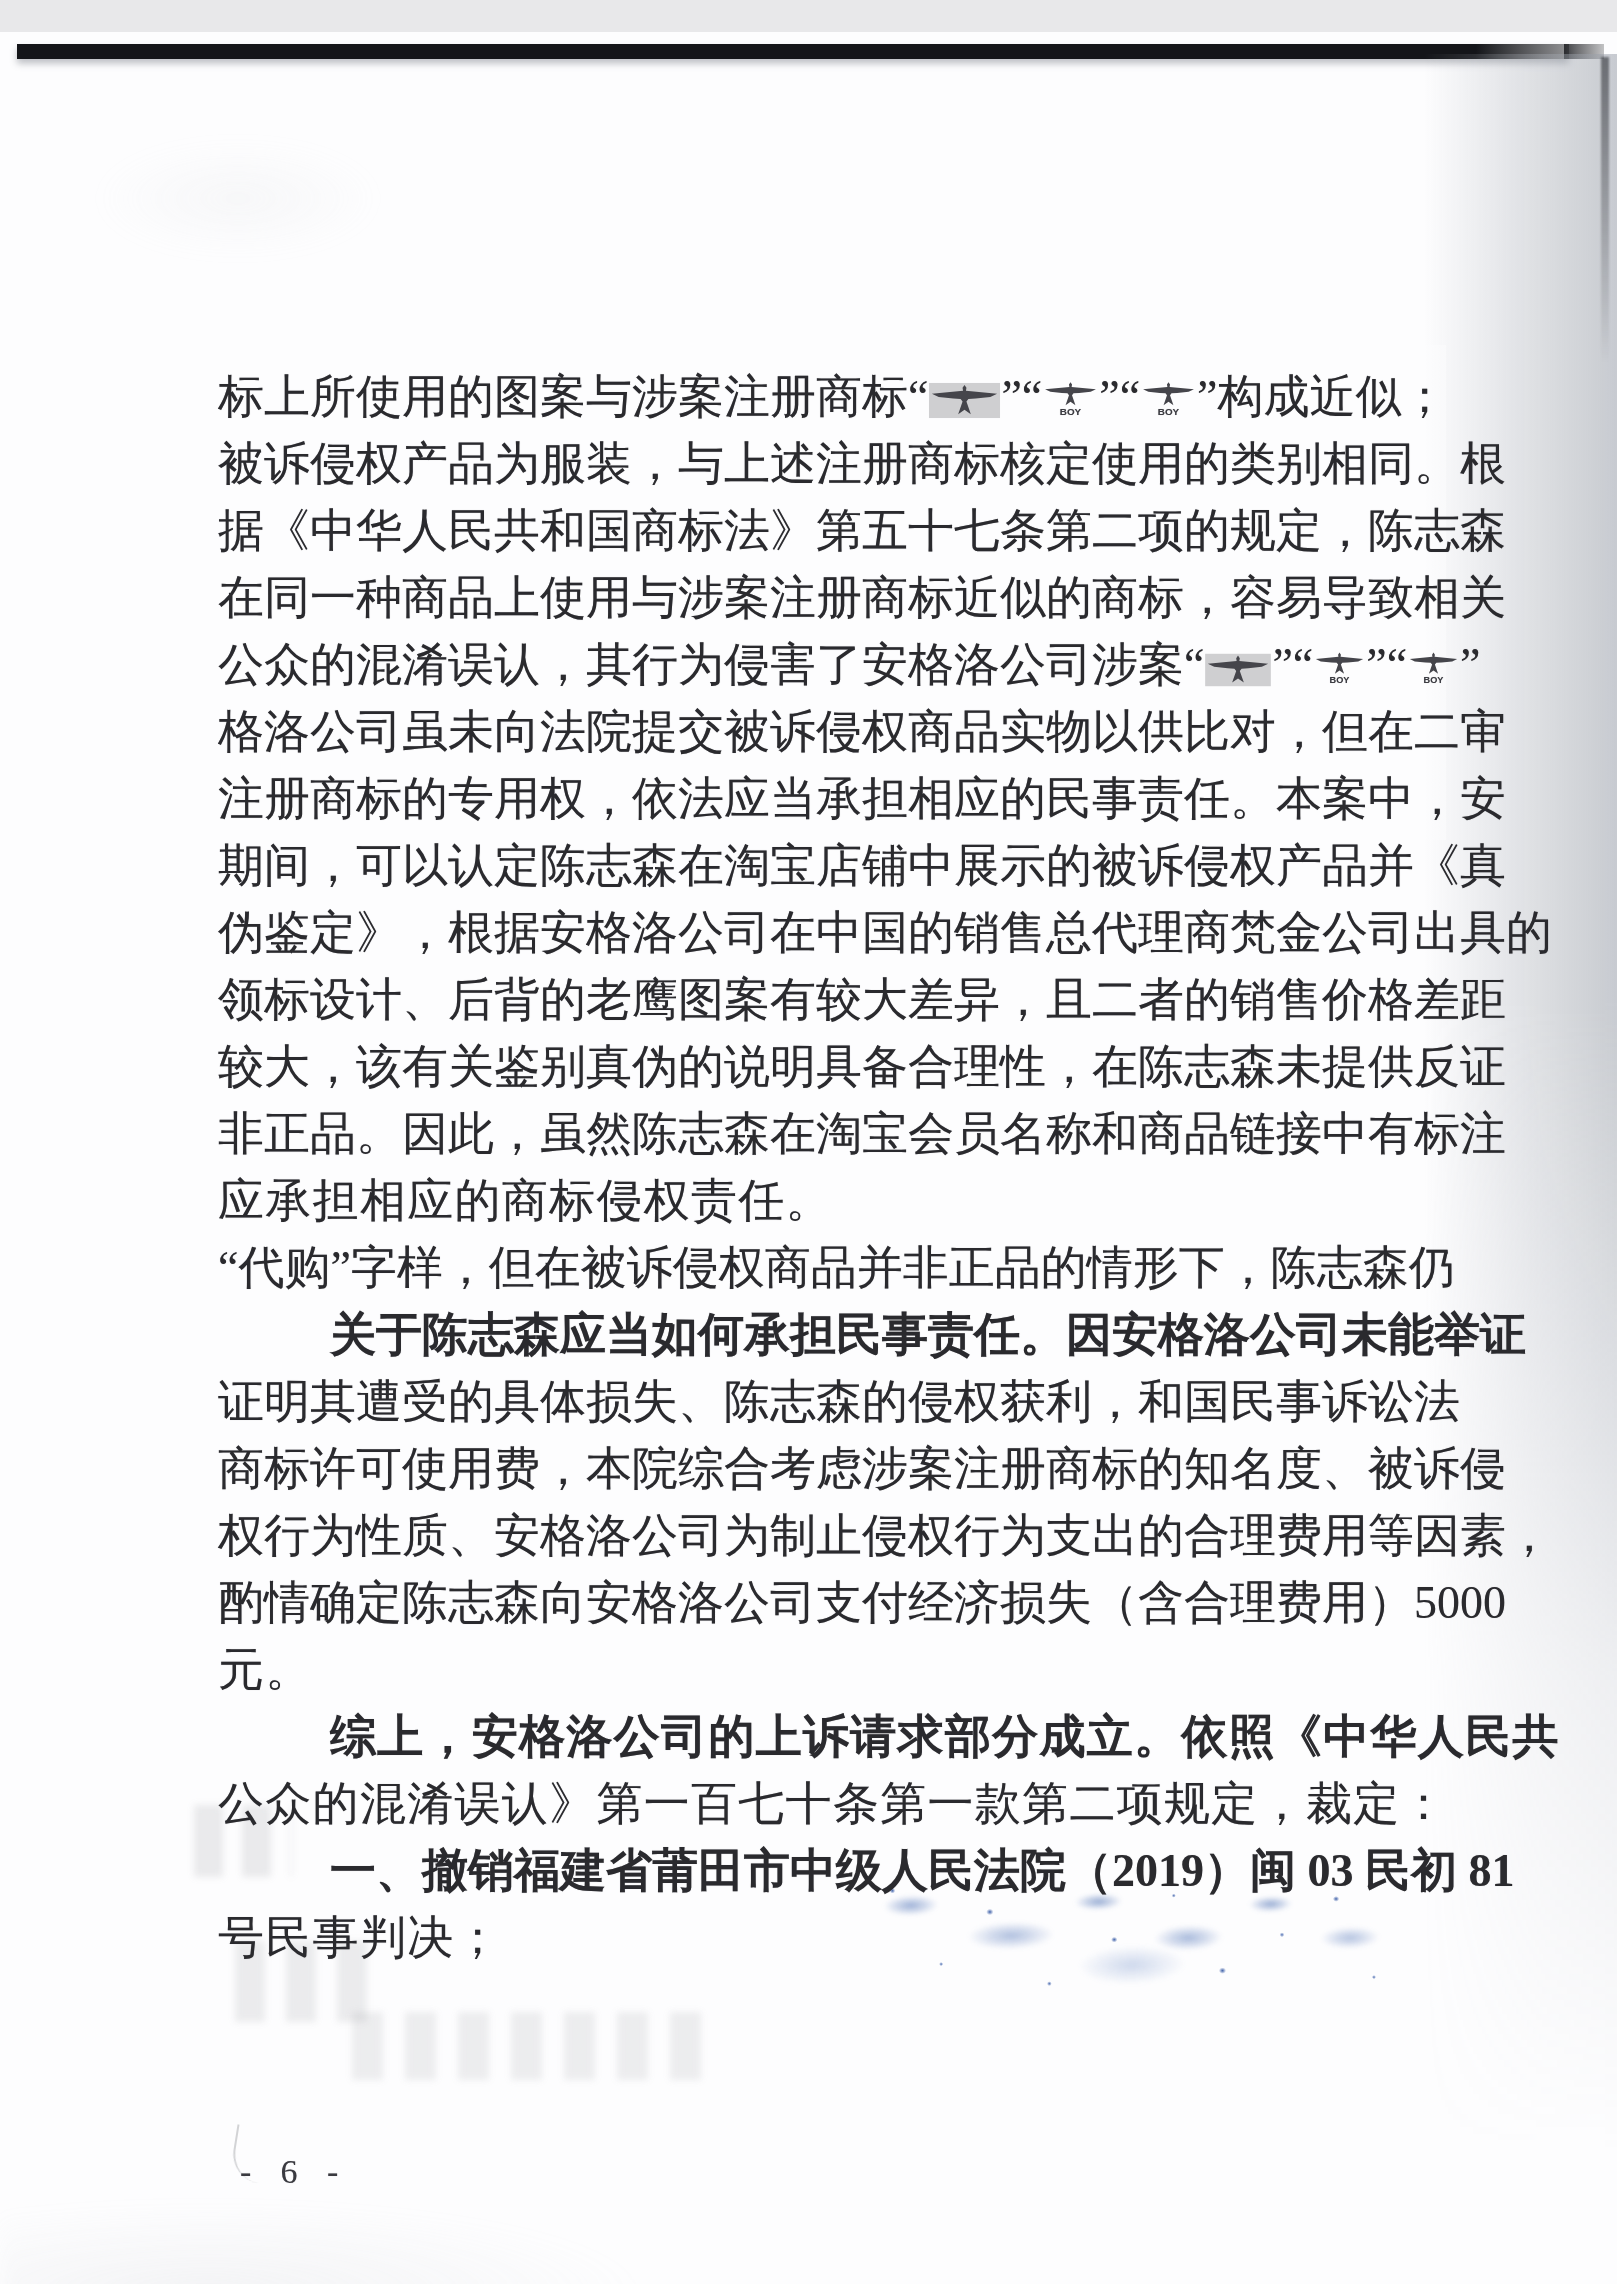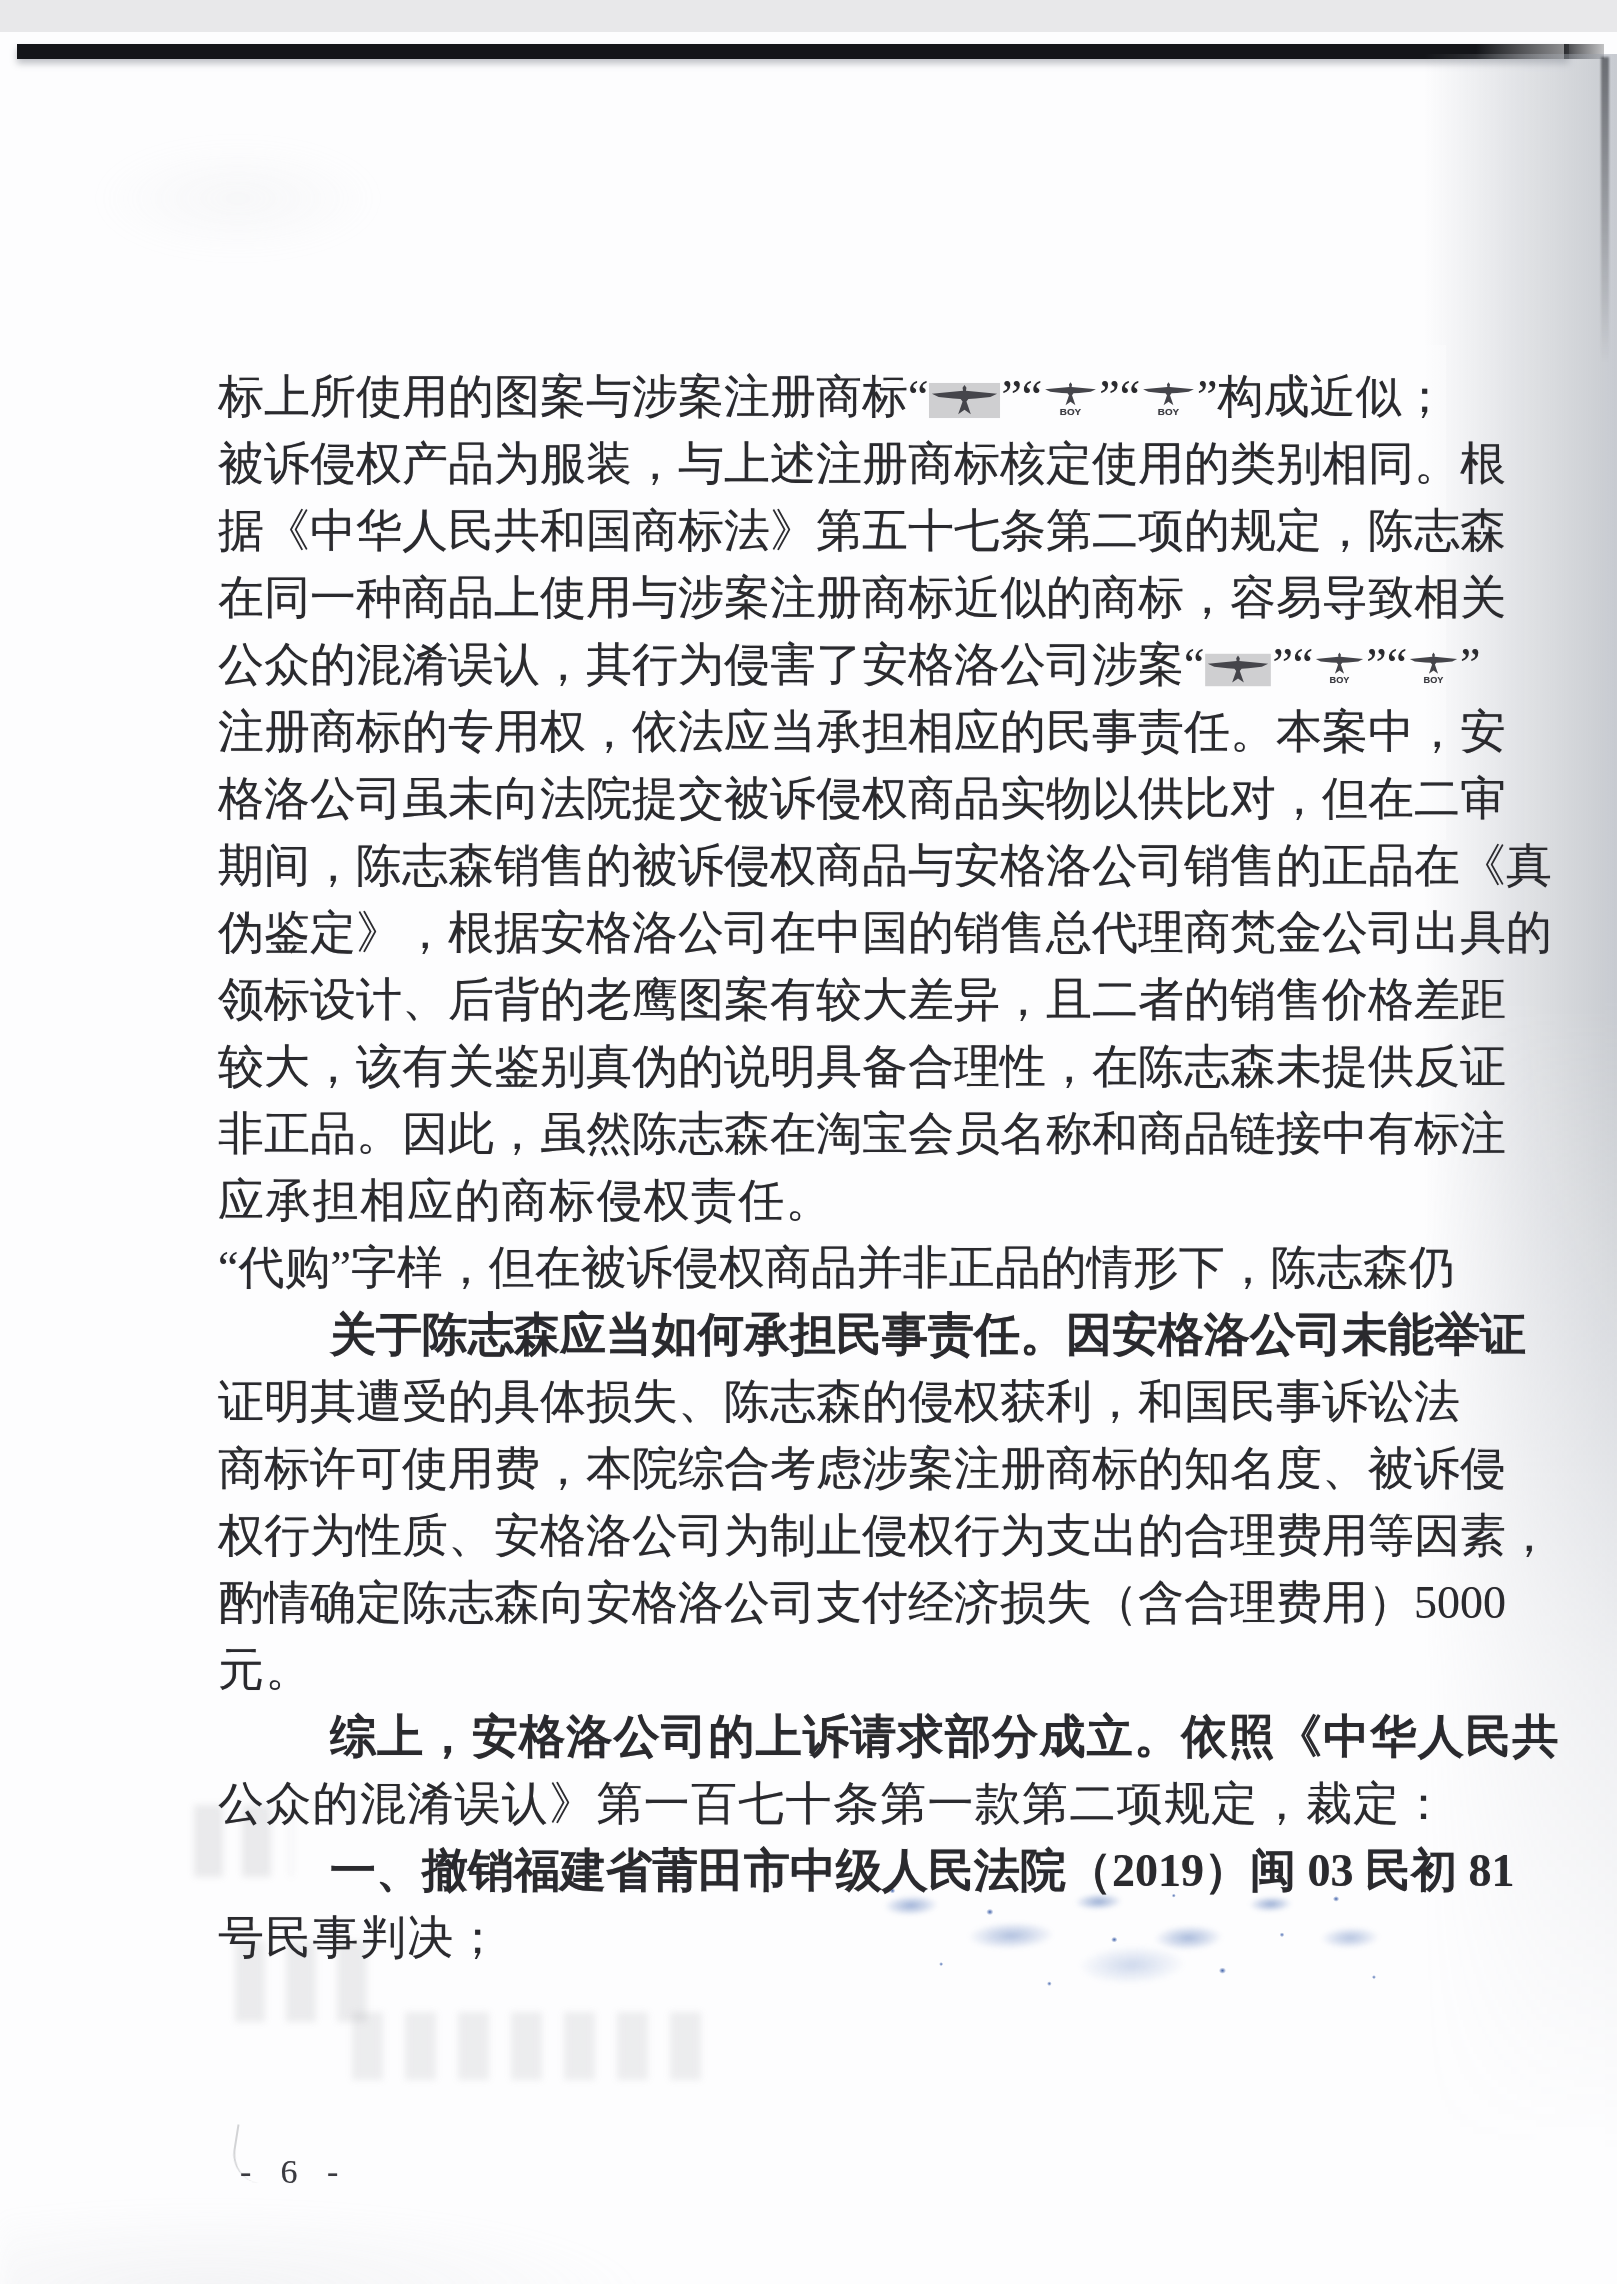--- a/index.html
+++ b/index.html
@@ -147,23 +147,23 @@
             <path fill="#45454b" d="M75 8 L79 14 L78 20 L142 26 L128 33 L98 36 L83 37 L79 42 L88 68 L75 59 L62 68 L71 42 L67 37 L52 36 L22 33 L8 26 L72 20 L71 14 Z"></path>
           </svg></span><span>”“</span><span class="eagle-wrap"><svg width="53" height="38" viewBox="0 0 150 105" style="font-size:70px">
             <path fill="#45454b" d="M75 6 L79 12 L78 18 L142 24 L128 31 L98 34 L83 35 L79 40 L88 66 L75 57 L62 66 L71 40 L67 35 L52 34 L22 31 L8 24 L72 18 L71 12 Z"></path>
             <text x="75" y="92" font-size="26" text-anchor="middle" fill="#3c3c42" font-weight="bold" font-family="Liberation Sans, sans-serif">BOY</text>
           </svg></span><span>”“</span><span class="eagle-wrap"><svg width="53" height="38" viewBox="0 0 150 105" style="font-size:70px">
             <path fill="#45454b" d="M75 6 L79 12 L78 18 L142 24 L128 31 L98 34 L83 35 L79 40 L88 66 L75 57 L62 66 L71 40 L67 35 L52 34 L22 31 L8 24 L72 18 L71 12 Z"></path>
             <text x="75" y="92" font-size="26" text-anchor="middle" fill="#3c3c42" font-weight="bold" font-family="Liberation Sans, sans-serif">BOY</text>
           </svg></span><span>”</span>
     </div>
 
+    <div class="line">格洛公司虽未向法院提交被诉侵权商品实物以供比对，但在二审</div>
     <div class="line">注册商标的专用权，依法应当承担相应的民事责任。本案中，安</div>
-    <div class="line">格洛公司虽未向法院提交被诉侵权商品实物以供比对，但在二审</div>
-    <div class="line">期间，陈志森销售的被诉侵权商品与安格洛公司销售的正品在《真</div>
+    <div class="line">期间，可以认定陈志森在淘宝店铺中展示的被诉侵权产品并《真</div>
     <div class="line">伪鉴定》，根据安格洛公司在中国的销售总代理商梵金公司出具的</div>
     <div class="line">领标设计、后背的老鹰图案有较大差异，且二者的销售价格差距</div>
     <div class="line">较大，该有关鉴别真伪的说明具备合理性，在陈志森未提供反证</div>
     <div class="line">非正品。因此，虽然陈志森在淘宝会员名称和商品链接中有标注</div>
     <div class="line pl">应承担相应的商标侵权责任。</div>
     <div class="line">“代购”字样，但在被诉侵权商品并非正品的情形下，陈志森仍</div>
 
     <div class="line ind">关于陈志森应当如何承担民事责任。因安格洛公司未能举证</div>
     <div class="line">证明其遭受的具体损失、陈志森的侵权获利，和国民事诉讼法</div>
     <div class="line">商标许可使用费，本院综合考虑涉案注册商标的知名度、被诉侵</div>

